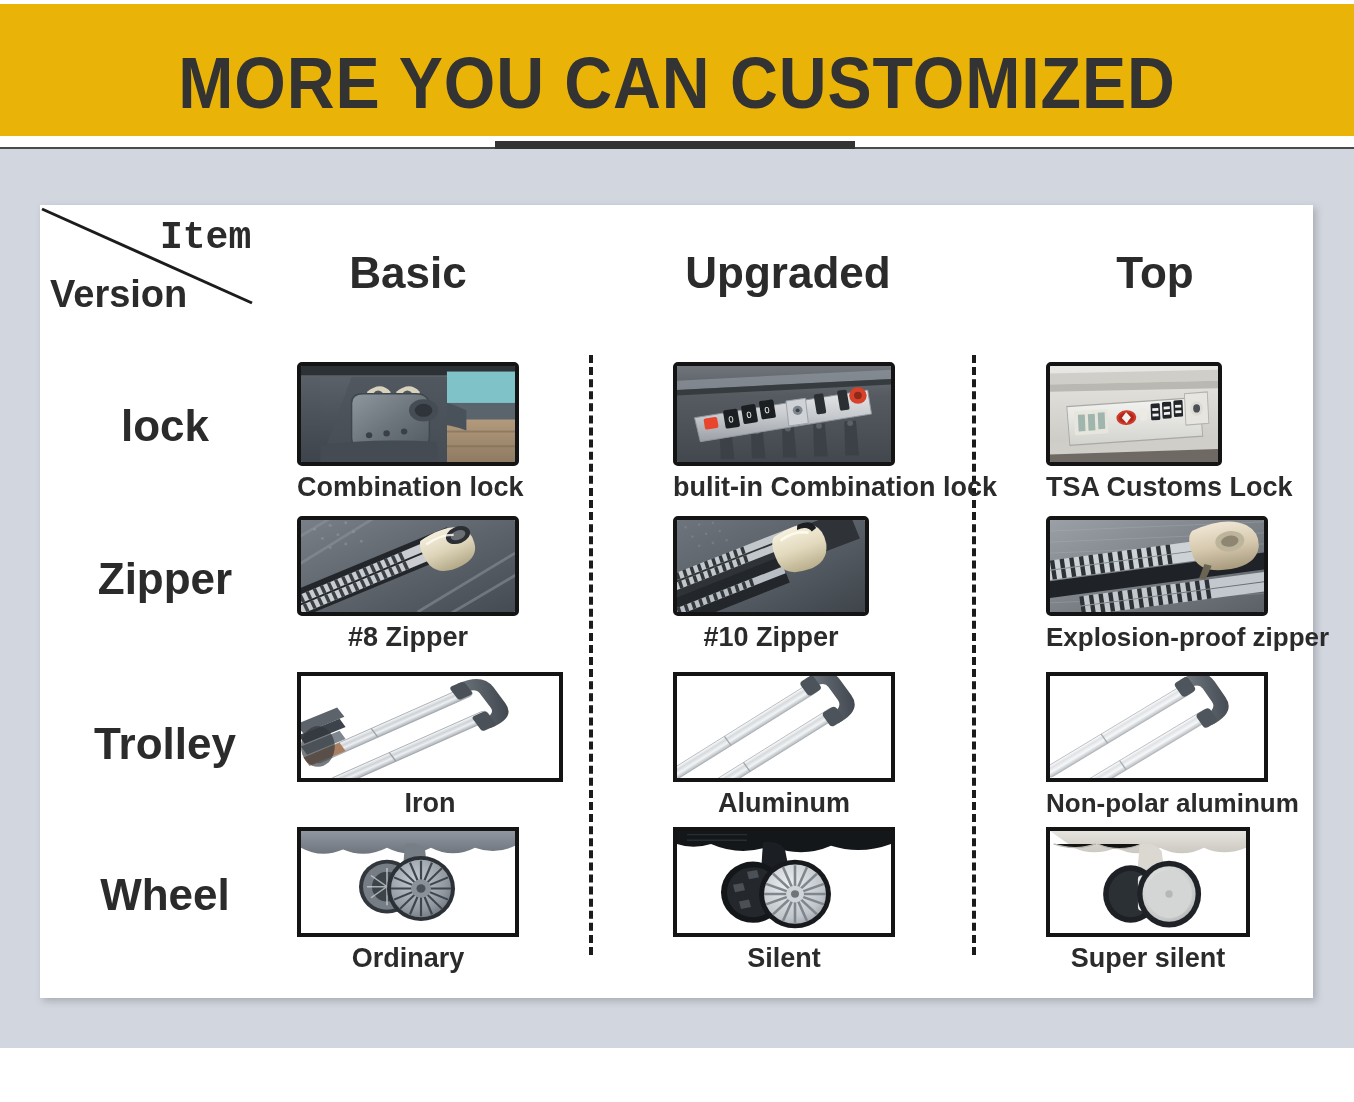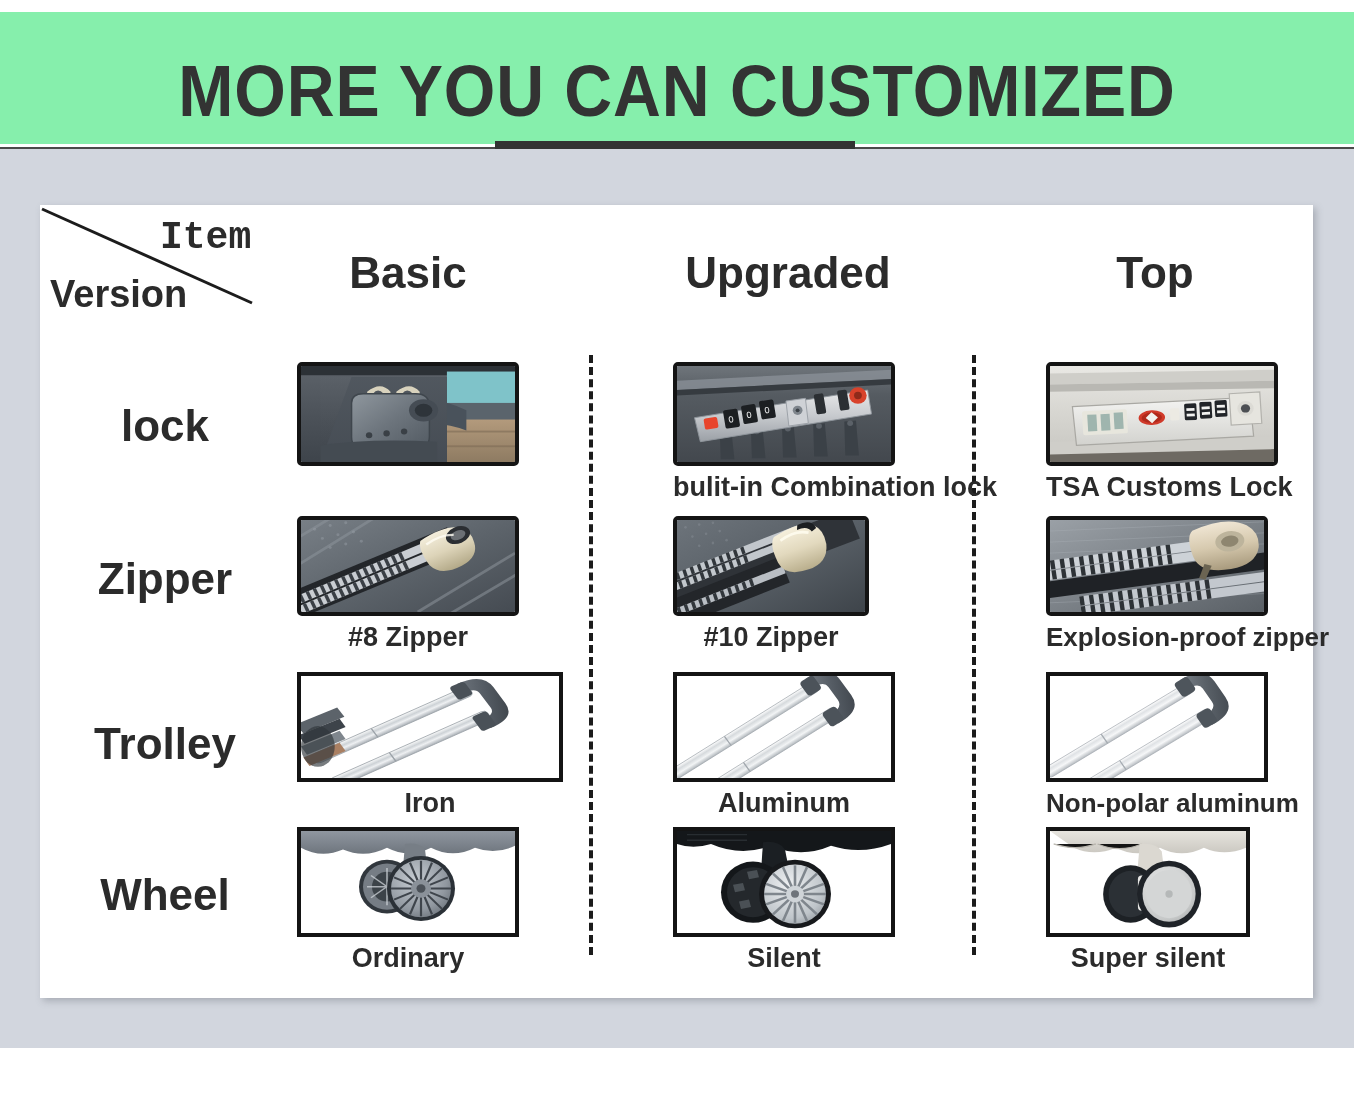--- a/index.html
+++ b/index.html
@@ -2,21 +2,21 @@
 <html><head>
 <meta charset="utf-8">
 <style>
   * { margin:0; padding:0; box-sizing:border-box; }
   html,body { width:1354px; height:1102px; background:#ffffff;
     font-family:"Liberation Sans", sans-serif; }
 
   #root { position:relative; width:1354px; height:1102px; overflow:hidden; background:#fff; }
 
   
-  .title-zone { position:absolute; left:0; top:12px; width:1354px; height:132px; background:#86efac; }
+  .title-zone { position:absolute; left:0; top:4px; width:1354px; height:132px; background:#eab308; }
   .main-title {
     position:absolute; left:0; top:40px; width:1354px; text-align:center;
     font-family:"Liberation Sans", sans-serif;
     font-size:72px; font-weight:bold; color:#333333;
     letter-spacing:1px; transform:scaleX(0.92); transform-origin:center top;
     white-space:nowrap; line-height:78px;
   }
   .hr-line { position:absolute; left:0; top:147px; width:1354px; height:2px; background:#4a4a4a; }
   .hr-bar  { position:absolute; left:495px; top:141px; width:360px; height:16px; background:#333333; }
 
@@ -142,20 +142,21 @@
             <path d="M98 28 q14 -12 24 0 l0 24 l-7 0 l0 -22 q-6 -7 -11 0 l0 22 l-6 0 z" fill="#d8d2bd"></path>
             <path d="M52 40 q0 -10 12 -10 l54 0 q14 0 14 14 l0 32 q0 14 -14 14 l-52 0 q-14 0 -14 -13 z" fill="url(#lk1body)" stroke="#3f464d" stroke-width="1.5"></path>
             <ellipse cx="126" cy="48" rx="15" ry="12" fill="#454c54"></ellipse>
             <ellipse cx="126" cy="48" rx="9" ry="7" fill="#2e343a"></ellipse>
             <circle cx="70" cy="75" r="3.3" fill="#3a4046"></circle>
             <circle cx="88" cy="73" r="3.3" fill="#3a4046"></circle>
             <circle cx="106" cy="71" r="3.3" fill="#3a4046"></circle>
             <path d="M20 86 q50 -8 120 -4 l0 22 l-120 0 z" fill="#444b52"></path>
           </svg>
         </div>
+        <div class="cell-cap">Combination lock</div>
       </div>
 
       <div class="cell" style="left:633px; top:157px; width:222px;">
         <div class="cell-img" style="height:104px; border-radius:5px;">
           <svg class="ph" viewBox="0 0 220 104" preserveAspectRatio="none">
             <defs>
               <linearGradient id="lk2bg" x1="0" y1="0" x2="0" y2="1">
                 <stop offset="0" stop-color="#6f757b"></stop>
                   <stop offset="0.3" stop-color="#555b61"></stop>
                   <stop offset="1" stop-color="#43484e"></stop>
@@ -200,21 +201,21 @@
             <circle cx="124" cy="48" r="2" fill="#3c4248"></circle>
             <rect x="142" y="30" width="10" height="22" rx="2" fill="#2b2f33" transform="rotate(-9 147 41)"></rect>
             <rect x="166" y="26" width="10" height="22" rx="2" fill="#2b2f33" transform="rotate(-9 171 37)"></rect>
             <circle cx="186" cy="32" r="9" fill="#d8422b"></circle>
             <circle cx="186" cy="32" r="4" fill="#8f2a1a"></circle>
           </svg>
         </div>
         <div class="cell-cap">bulit-in Combination lock</div>
       </div>
 
-      <div class="cell" style="left:1006px; top:157px; width:232px;">
+      <div class="cell" style="left:1006px; top:157px; width:176px;">
         <div class="cell-img" style="height:104px; border-radius:5px;">
           <svg class="ph" viewBox="0 0 220 104" preserveAspectRatio="none">
             <defs>
               <linearGradient id="lk3bg" x1="0" y1="0" x2="0" y2="1">
                 <stop offset="0" stop-color="#e9e8e4"></stop>
                   <stop offset="0.45" stop-color="#d8d7d2"></stop>
                   <stop offset="1" stop-color="#c6c5c0"></stop>
               </linearGradient>
               <linearGradient id="lk3plate" x1="0" y1="0" x2="0" y2="1">
                 <stop offset="0" stop-color="#f4f4f2"></stop>

